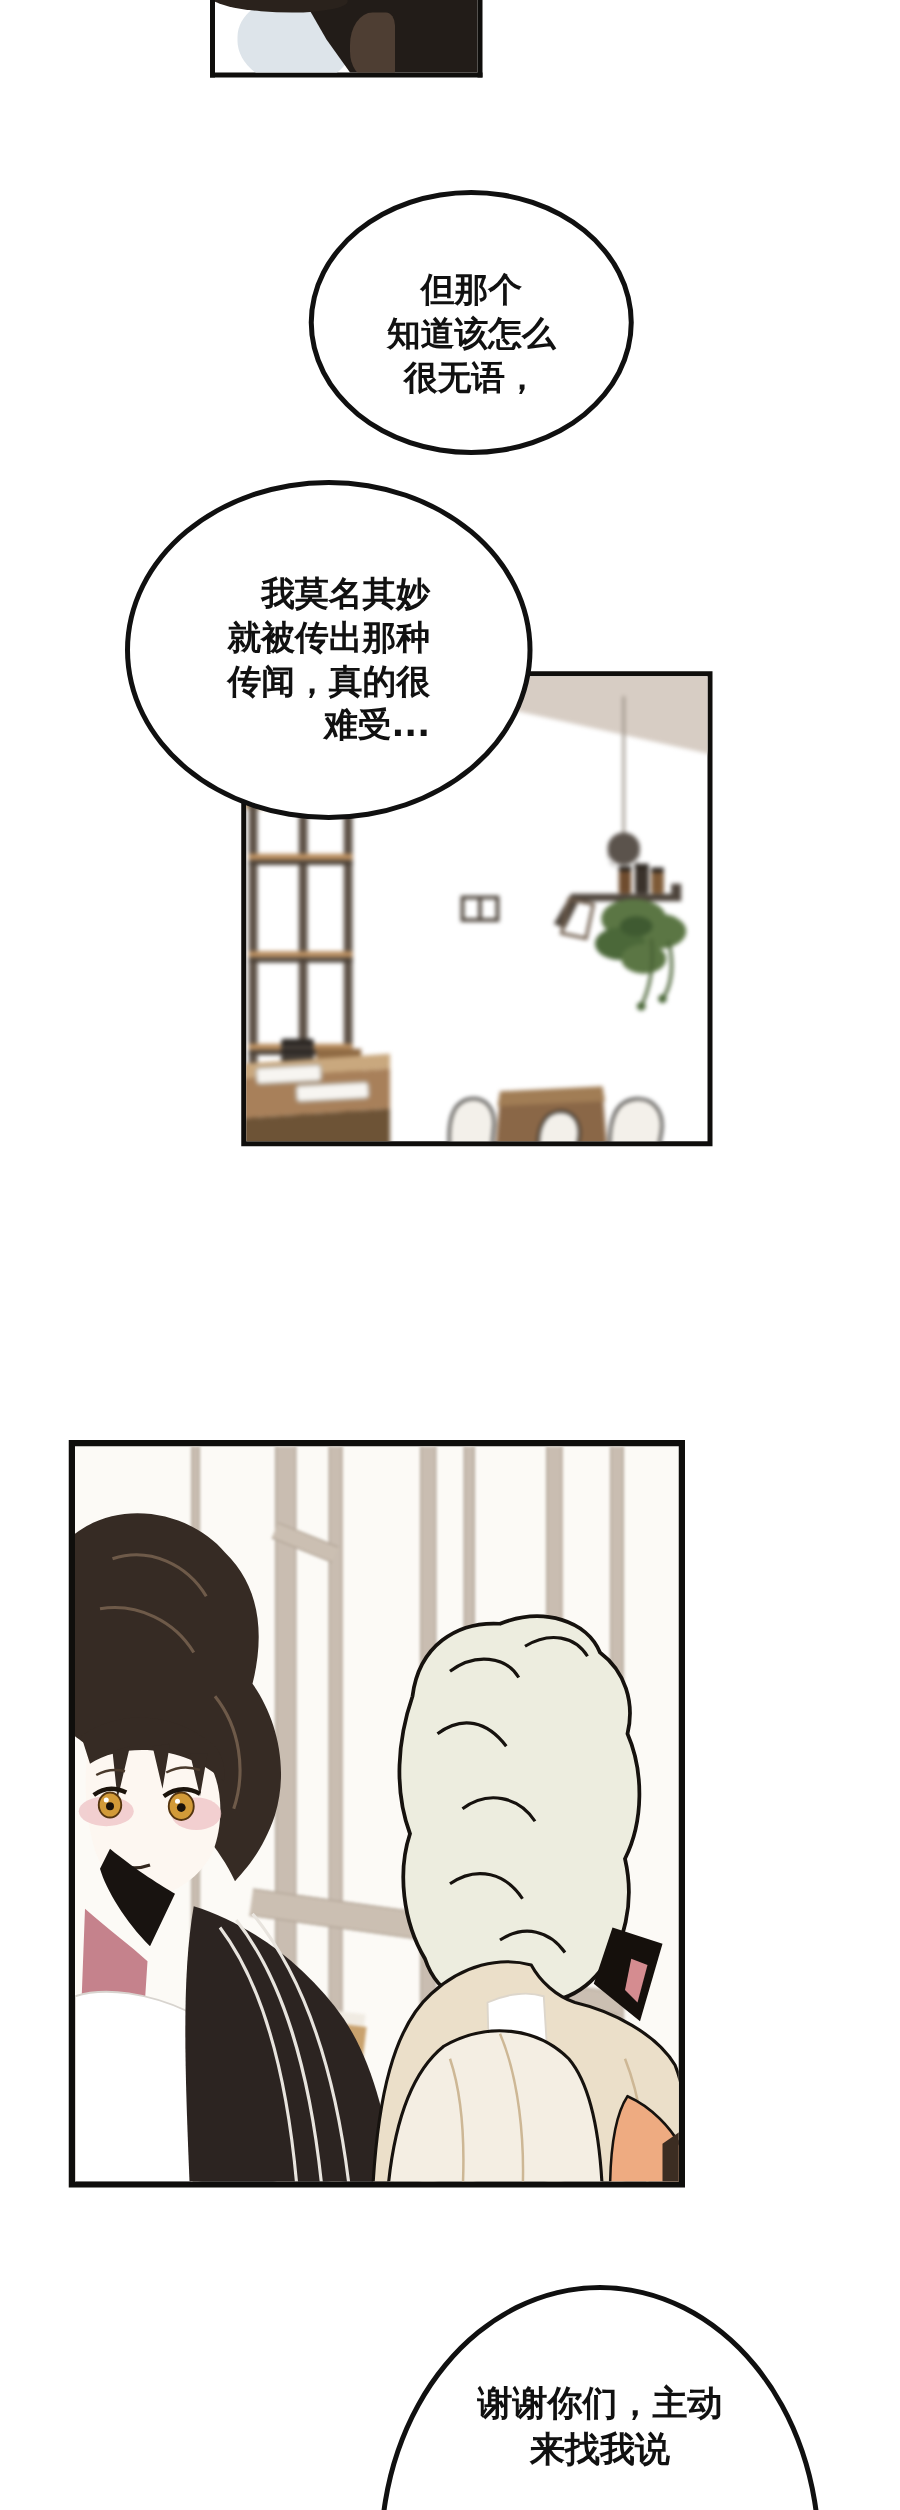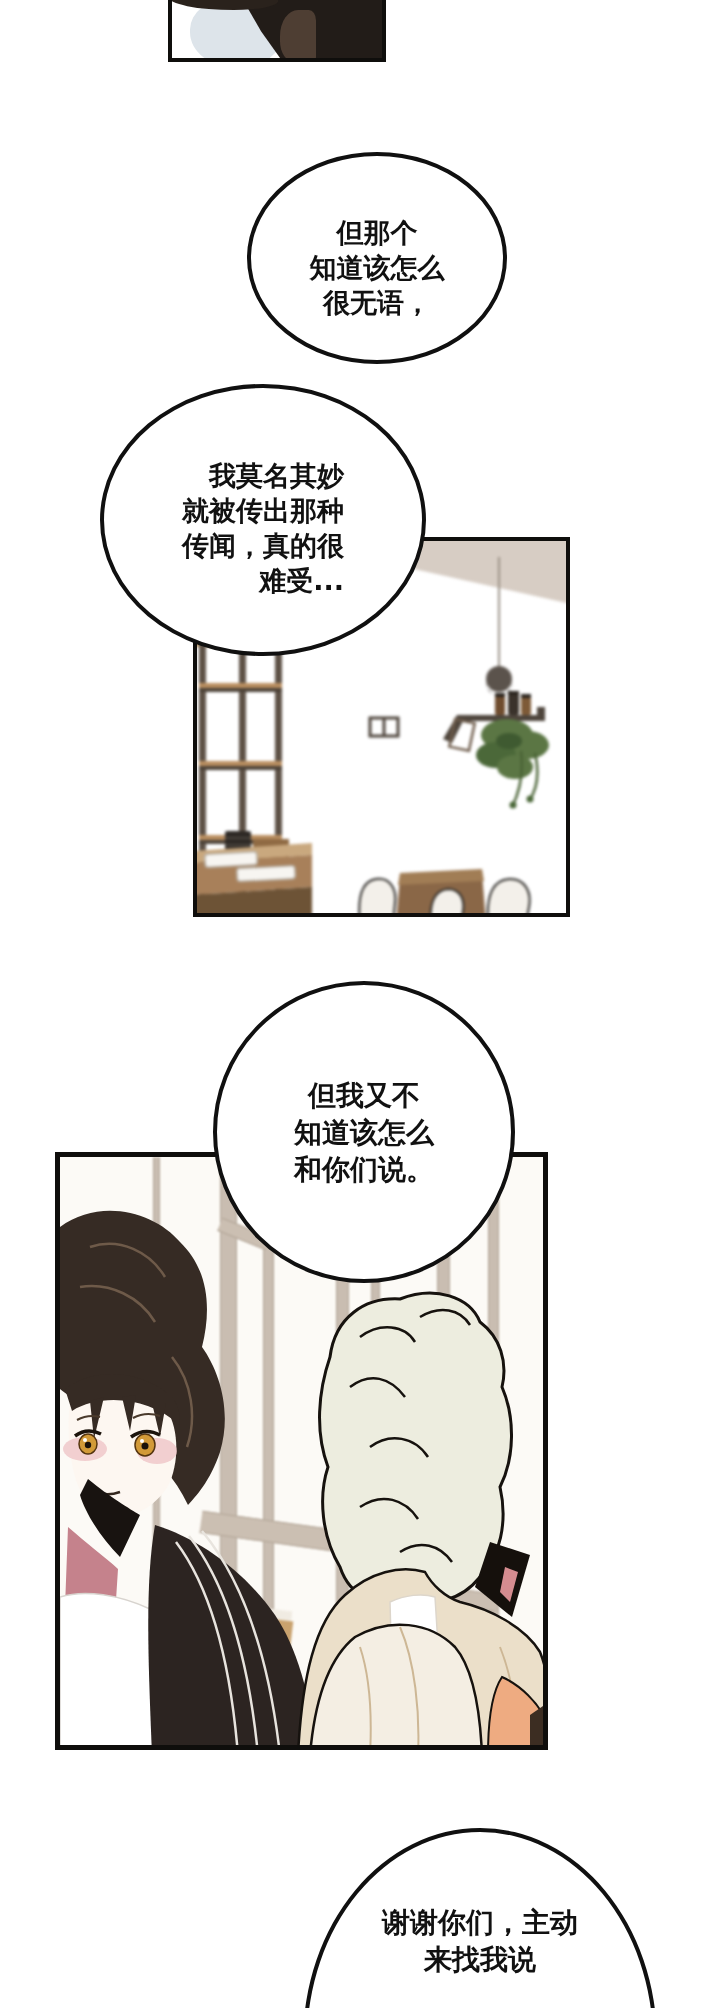--- a/index.html
+++ b/index.html
@@ -233,27 +233,20 @@
 
   <div class="bubble b2">
     <div class="txt">
       <div>我莫名其妙</div>
       <div>就被传出那种</div>
       <div>传闻，真的很</div>
       <div>难受...</div>
     </div>
   </div>
 
-  <div class="bubble b3">
-    <div class="txt">
-      <div>但我又不</div>
-      <div>知道该怎么</div>
-      <div>和你们说。</div>
-    </div>
-  </div>
 
   <div class="bubble b4">
     <div class="txt">
       <div>谢谢你们，主动</div>
       <div>来找我说</div>
     </div>
   </div>
 
 </div>
 

